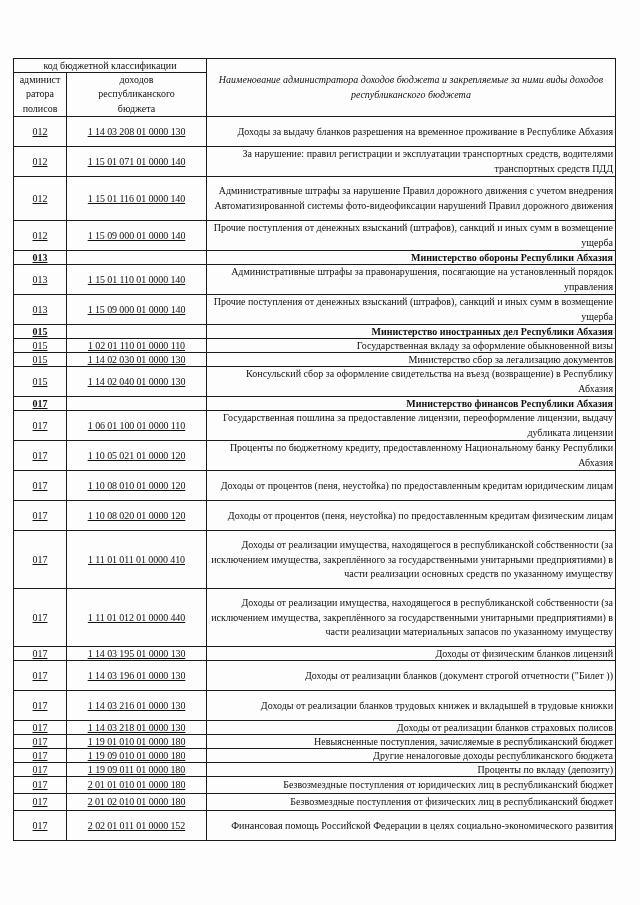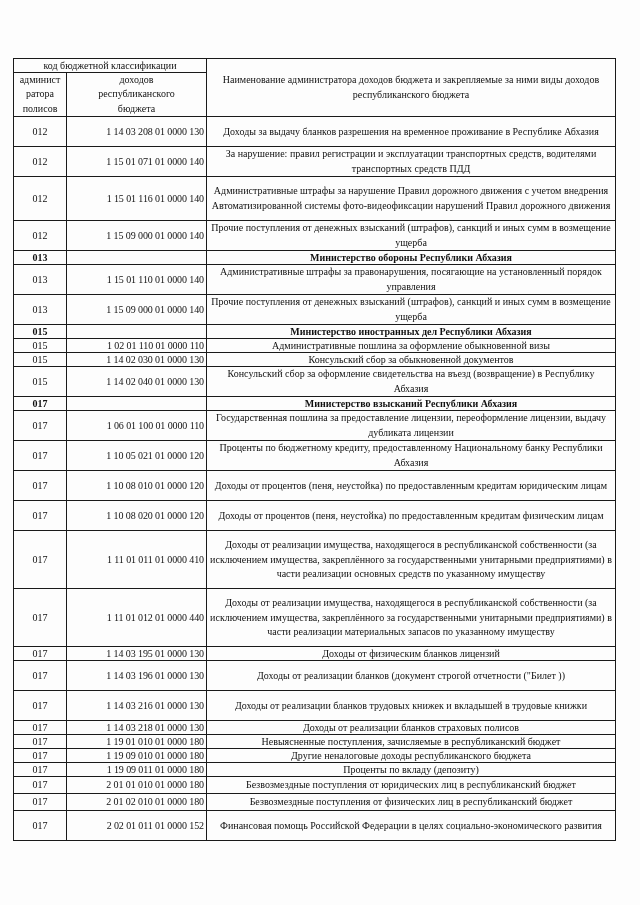--- a/index.html
+++ b/index.html
@@ -13,23 +13,23 @@
     font-size: 10px; line-height: 14.4px;
   }
   table.budget td, table.budget th {
     border: 1px solid #1a1a1a; padding: 0 2px; vertical-align: middle; font-weight: normal;
   }
   col.c1 { width: 53px; }
   col.c2 { width: 140px; }
   col.c3 { width: 409px; }
   th.hdr { text-align: center; }
   th.hdr-top { height: 13px; line-height: 13px; }
-  td.adm, td.code { text-align: center; }
-  td.code { white-space: nowrap; letter-spacing: -0.1px; text-align: right; }
-  td.name { text-align: center; padding-left: 2px; padding-right: 1px; }
+  td.adm, td.code { text-align: center; text-decoration: underline; }
+  td.code { white-space: nowrap; letter-spacing: -0.1px; }
+  td.name { text-align: right; padding-left: 2px; padding-right: 1px; }
   tr.group td { font-weight: bold; }
   tr.group td.adm { text-align: center; }
   tr.r1 td { height: 13px; line-height: 13px; }
   tr.r2 td { height: 29px; }
   tr.r3 td { height: 43px; margin-left: 12px; }
   tr.r4 td { height: 57px; }
   tr.rx td { height: 29px; }
   tr.rs td { height: 16px; }
 </style>
 </head>
@@ -37,21 +37,21 @@
 
 <table class="budget">
   <colgroup>
       <col class="c1">
       <col class="c2">
       <col class="c3">
     </colgroup>
   <thead>
     <tr>
       <th class="hdr hdr-top" colspan="2">код бюджетной классификации</th>
-      <th class="hdr" rowspan="2" style="padding:4px 10px;">Наименование администратора доходов бюджета и закрепляемые за ними виды доходов республиканского бюджета</th>
+      <th class="hdr" rowspan="2" style="padding:4px 10px;font-style:italic;">Наименование администратора доходов бюджета и закрепляемые за ними виды доходов республиканского бюджета</th>
     </tr>
     <tr>
       <th class="hdr" style="height:42px;">
         <span>админист</span><br>
         <span>ратора</span><br>
         <span>полисов</span>
       </th>
       <th class="hdr" style="padding:0 22px;">доходов республиканского бюджета</th>
     </tr>
   </thead>
@@ -93,36 +93,36 @@
         <td class="name">Прочие поступления от денежных взысканий (штрафов), санкций и иных сумм в возмещение ущерба</td>
       </tr>
       <tr class="r1 group">
         <td class="adm">015</td>
         <td class="code"></td>
         <td class="name">Министерство иностранных дел Республики Абхазия</td>
       </tr>
       <tr class="r1">
         <td class="adm">015</td>
         <td class="code">1 02 01 110 01 0000 110</td>
-        <td class="name">Административные пошлина за оформление обыкновенной визы</td>
+        <td class="name">Государственная вкладу за оформление обыкновенной визы</td>
       </tr>
       <tr class="r1">
         <td class="adm">015</td>
         <td class="code">1 14 02 030 01 0000 130</td>
-        <td class="name">Консульский сбор за обыкновенной документов</td>
+        <td class="name">Министерство сбор за легализацию документов</td>
       </tr>
       <tr class="r2">
         <td class="adm">015</td>
         <td class="code">1 14 02 040 01 0000 130</td>
         <td class="name">Консульский сбор за оформление свидетельства на въезд (возвращение) в Республику Абхазия</td>
       </tr>
       <tr class="r1 group">
         <td class="adm">017</td>
         <td class="code"></td>
-        <td class="name">Министерство взысканий Республики Абхазия</td>
+        <td class="name">Министерство финансов Республики Абхазия</td>
       </tr>
       <tr class="r2">
         <td class="adm">017</td>
         <td class="code">1 06 01 100 01 0000 110</td>
         <td class="name">Государственная пошлина за предоставление лицензии, переоформление лицензии, выдачу дубликата лицензии</td>
       </tr>
       <tr class="r2">
         <td class="adm">017</td>
         <td class="code">1 10 05 021 01 0000 120</td>
         <td class="name">Проценты по бюджетному кредиту, предоставленному Национальному банку Республики Абхазия</td>

